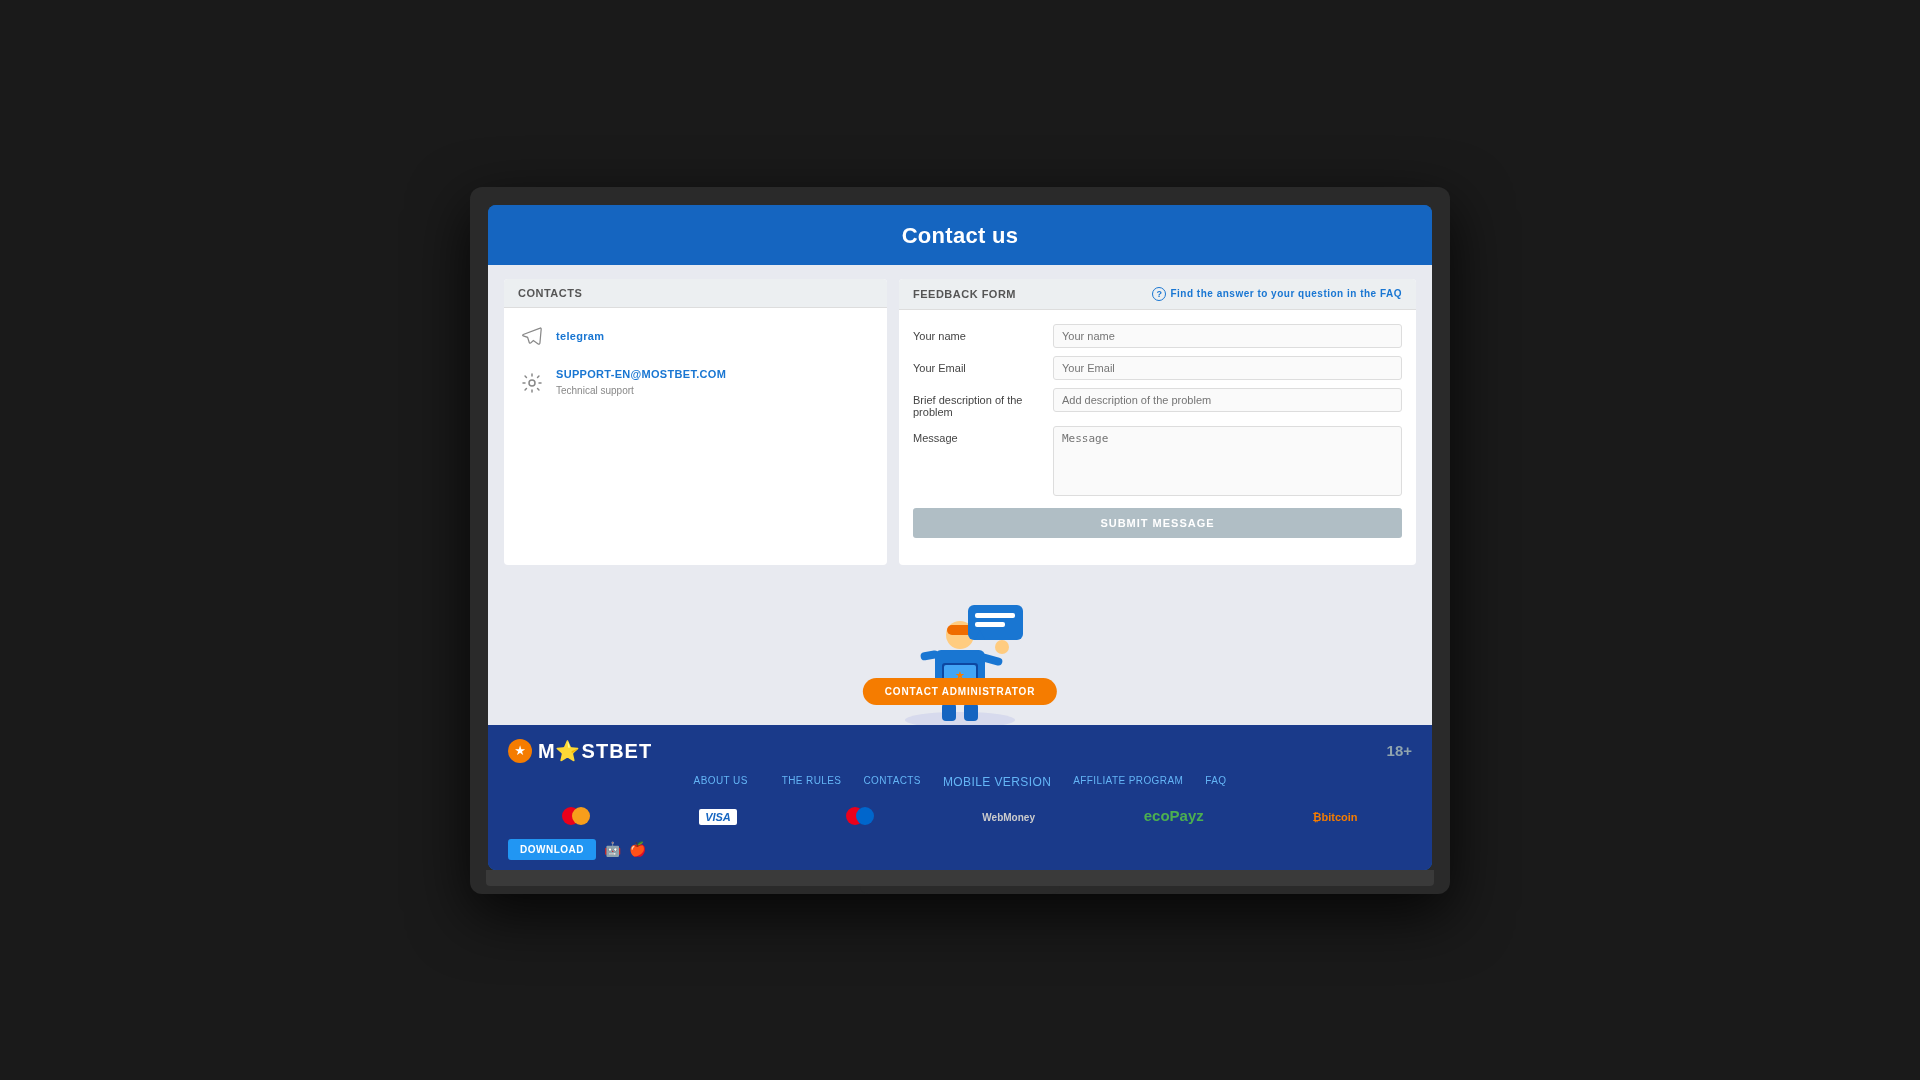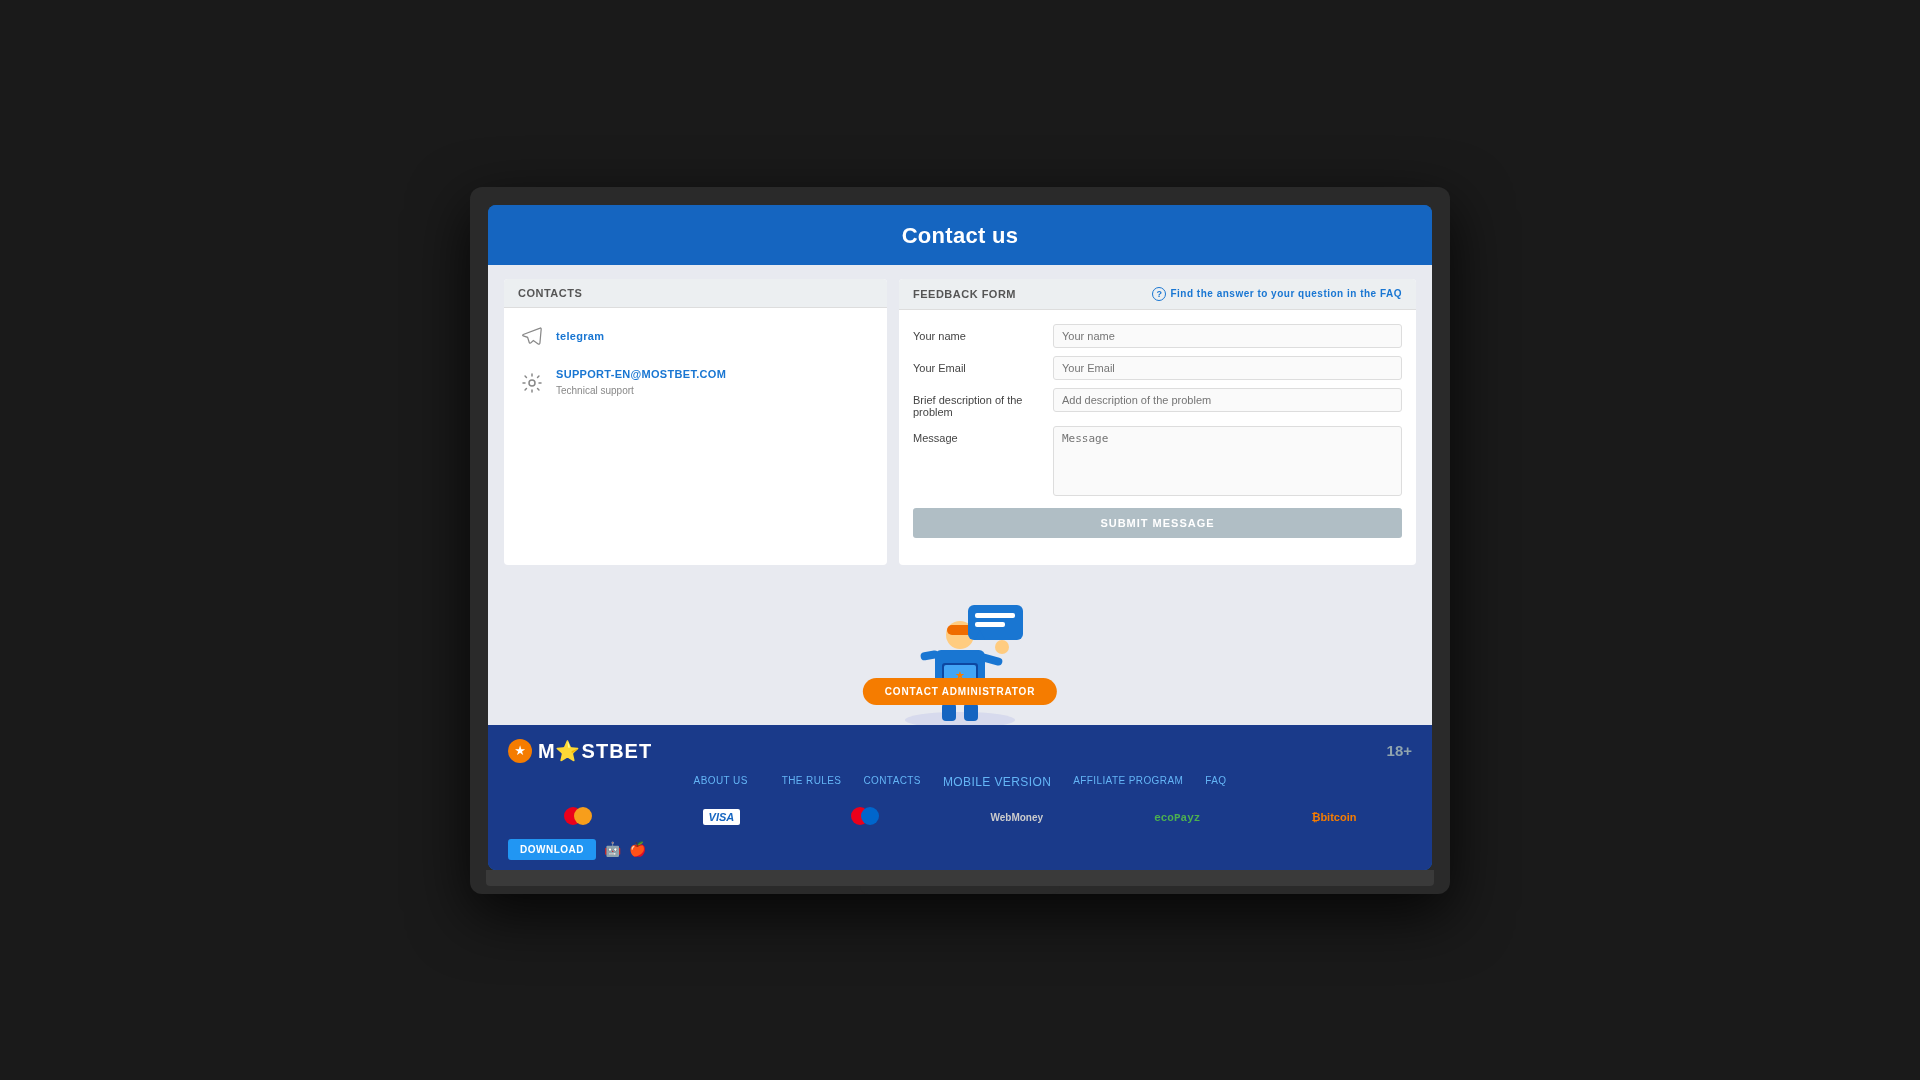--- a/index.html
+++ b/index.html
@@ -266,21 +266,21 @@
       display: flex;
       gap: -4px;
     }
     .mc-red { width: 18px; height: 18px; background: #eb001b; border-radius: 50%; display: inline-block; }
     .mc-orange { width: 18px; height: 18px; background: #f79e1b; border-radius: 50%; display: inline-block; margin-left: -8px; }
     .visa-text { color: #1565c0; background: #fff; padding: 2px 6px; border-radius: 2px; font-size: 11px; font-weight: 900; font-style: italic; margin-top: 15px; }
     .maestro-icon { display: flex; }
     .ma-red { width: 18px; height: 18px; background: #eb001b; border-radius: 50%; display: inline-block; }
     .ma-blue { width: 18px; height: 18px; background: #0066cc; border-radius: 50%; display: inline-block; margin-left: -8px; }
     .webmoney-text { color: #ccc; font-size: 10px; font-weight: 700; }
-    .ecopayz-text { color: #4caf50; font-size: 11px; font-weight: 700; font-family: Liberation Mono, monospace; }
+    .ecopayz-text { color: #4caf50; font-size: 15px; font-weight: 700; }
     .bitcoin-text { color: #f57c00; font-size: 11px; font-weight: 700; }
     .footer-bottom {
       display: flex;
       align-items: center;
       gap: 8px;
       padding-top: 8px;
     }
     .download-btn {
       background: #2196f3;
       color: #fff;

